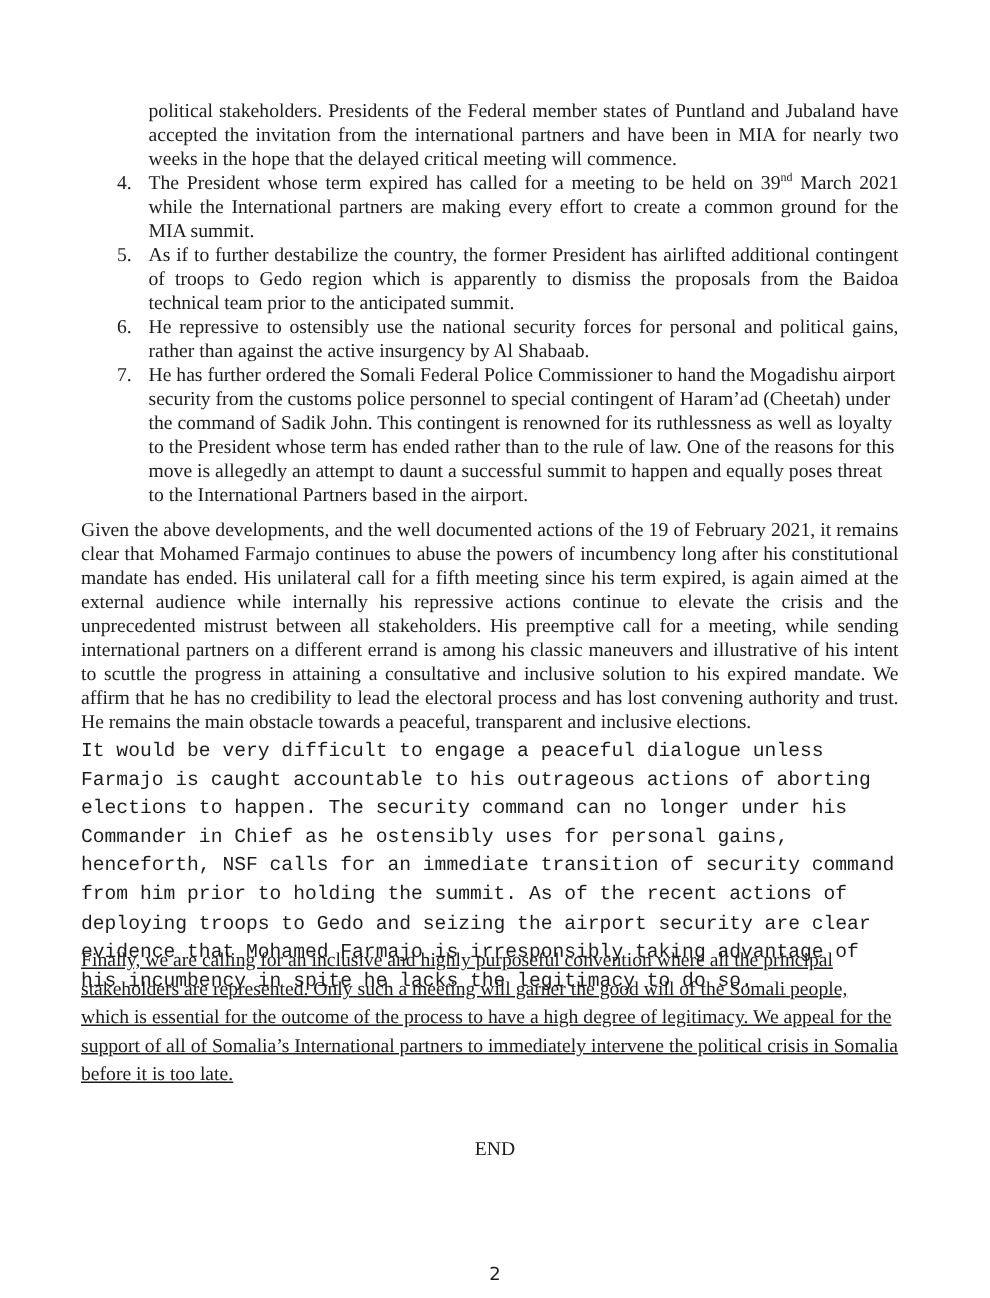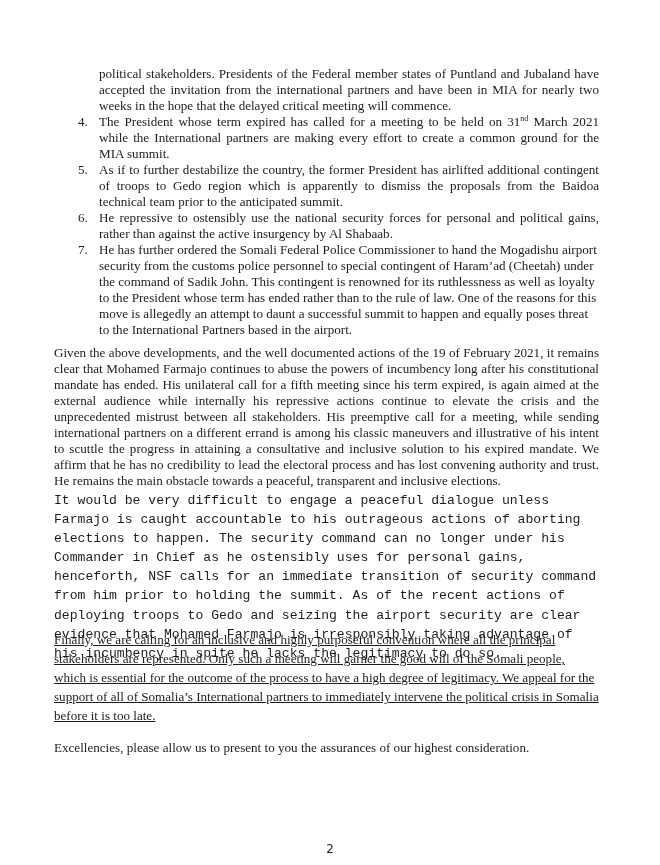--- a/index.html
+++ b/index.html
@@ -29,36 +29,36 @@
 <body>
 
 <div class="page">
 
   <div class="list">
     <div class="li cont">
       <span class="txt">political stakeholders. Presidents of the Federal member states of Puntland and Jubaland have accepted the invitation from the international partners and have been in MIA for nearly two weeks in the hope that the delayed critical meeting will commence.</span>
     </div>
     <div class="li">
       <span class="num">4.</span>
-      <span class="txt"><span>The President whose term expired has called for a meeting to be held on 31</span><sup>nd</sup><span> March 2021 while the International partners are making every effort to create a common ground for the MIA summit.</span></span>
+      <span class="txt"><span>The President whose term expired has called for a meeting to be held on 39</span><sup>nd</sup><span> March 2021 while the International partners are making every effort to create a common ground for the MIA summit.</span></span>
     </div>
     <div class="li">
       <span class="num">5.</span>
       <span class="txt">As if to further destabilize the country, the former President has airlifted additional contingent of troops to Gedo region which is apparently to dismiss the proposals from the Baidoa technical team prior to the anticipated summit.</span>
     </div>
     <div class="li">
       <span class="num">6.</span>
       <span class="txt">He repressive to ostensibly use the national security forces for personal and political gains, rather than against the active insurgency by Al Shabaab.</span>
     </div>
     <div class="li" style="text-align:left;">
       <span class="num">7.</span>
       <span class="txt">He has further ordered the Somali Federal Police Commissioner to hand the Mogadishu airport security from the customs police personnel to special contingent of Haram’ad (Cheetah) under the command of Sadik John. This contingent is renowned for its ruthlessness as well as loyalty to the President whose term has ended rather than to the rule of law. One of the reasons for this move is allegedly an attempt to daunt a successful summit to happen and equally poses threat to the International Partners based in the airport.</span>
     </div>
   </div>
 
   <p class="p1" style="margin:0;">Given the above developments, and the well documented actions of the 19 of February 2021, it remains clear that Mohamed Farmajo continues to abuse the powers of incumbency long after his constitutional mandate has ended. His unilateral call for a fifth meeting since his term expired, is again aimed at the external audience while internally his repressive actions continue to elevate the crisis and the unprecedented mistrust between all stakeholders. His preemptive call for a meeting, while sending international partners on a different errand is among his classic maneuvers and illustrative of his intent to scuttle the progress in attaining a consultative and inclusive solution to his expired mandate. We affirm that he has no credibility to lead the electoral process and has lost convening authority and trust. He remains the main obstacle towards a peaceful, transparent and inclusive elections.</p>
   <p class="p2" style="margin:0;">It would be very difficult to engage a peaceful dialogue unless Farmajo is caught accountable to his outrageous actions of aborting elections to happen. The security command can no longer under his Commander in Chief as he ostensibly uses for personal gains, henceforth, NSF calls for an immediate transition of security command from him prior to holding the summit. As of the recent actions of deploying troops to Gedo and seizing the airport security are clear evidence that Mohamed Farmajo is irresponsibly taking advantage of his incumbency in spite he lacks the legitimacy to do so.</p>
   <p class="p3" style="margin:0;">Finally, we are calling for an inclusive and highly purposeful convention where all the principal stakeholders are represented. Only such a meeting will garner the good will of the Somali people, which is essential for the outcome of the process to have a high degree of legitimacy.  We appeal for the support of all of Somalia’s International partners to immediately intervene the political crisis in Somalia before it is too late.</p>
-  <p class="p4" style="margin:0;">Excellencies, please allow us to present to you the assurances of our highest consideration.</p>
 
+  <div class="end"><span>END</span></div>
 
   <div class="pagenum">2</div>
 </div>
 
 </body></html>

